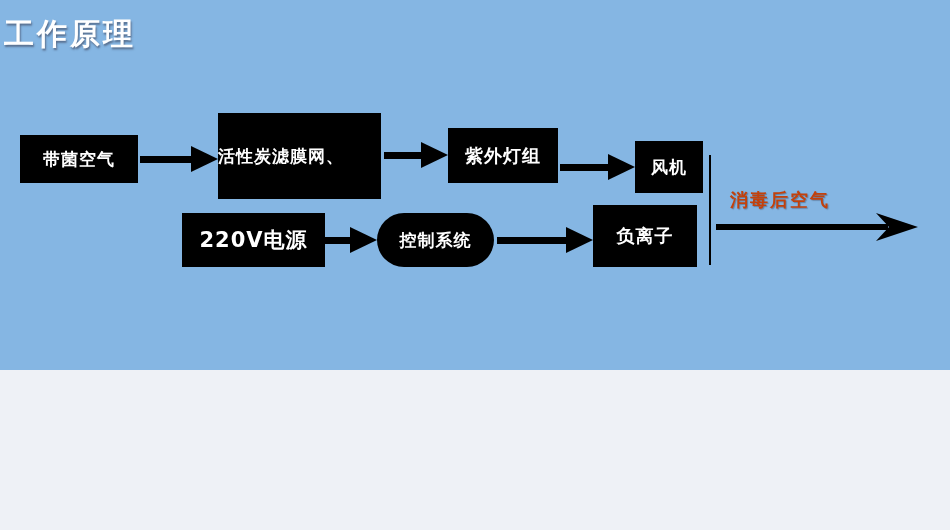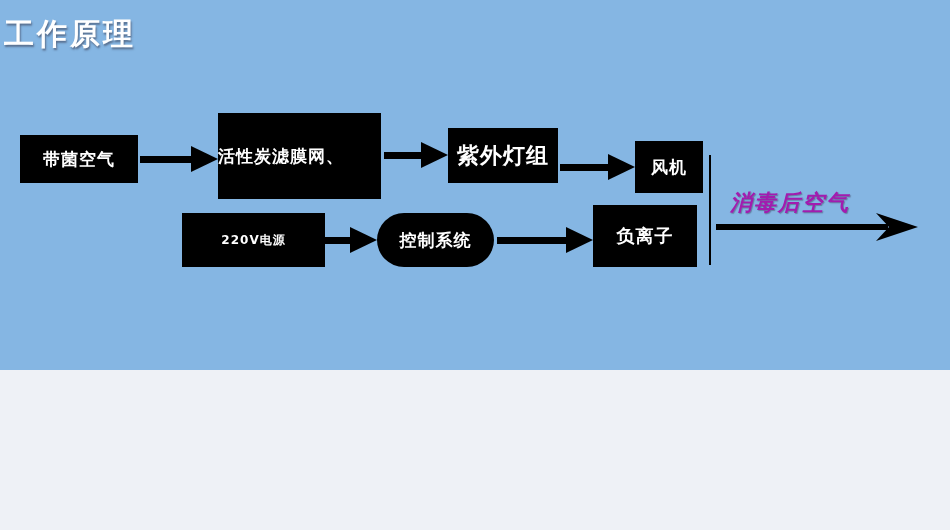--- a/index.html
+++ b/index.html
@@ -64,26 +64,25 @@
   }
   .vline {
     position: absolute;
     left: 709px; top: 155px;
     width: 2px; height: 110px;
     background: #000000;
   }
   .out-label {
     position: absolute;
     left: 730px; top: 188px;
-    color: #a21caf;
+    color: #c2410c;
     font-weight: bold;
-    font-size: 22px;
+    font-size: 18px;
     letter-spacing: 2px;
     text-shadow: 1px 1px 1px rgba(50,50,70,0.4);
-    font-style: italic;
   }
   .out-arrow {
     position: absolute;
     left: 716px; top: 213px;
   }
 </style>
 </head>
 <body>
 
 <div class="slide">
@@ -93,25 +92,25 @@
   <div class="slide-title">工作原理</div>
 
   <div class="node" style="left:20px; top:135px; width:118px; height:48px; font-size:17px;">带菌空气</div>
 
   <div class="node" style="left:218px; top:113px; width:163px; height:86px; font-size:17px; justify-content:flex-start; ">
     <div class="multiline">
       <div>活性炭滤膜网、</div>
     </div>
   </div>
 
-  <div class="node" style="left:448px; top:128px; width:110px; height:55px; font-size:22px;">紫外灯组</div>
+  <div class="node" style="left:448px; top:128px; width:110px; height:55px; font-size:18px;">紫外灯组</div>
 
   <div class="node" style="left:635px; top:141px; width:68px; height:52px; font-size:17px;">风机</div>
 
-  <div class="node" style="left:182px; top:213px; width:143px; height:54px; font-size:12px;">220V电源</div>
+  <div class="node" style="left:182px; top:213px; width:143px; height:54px; font-size:21px;">220V电源</div>
 
   <div class="node" style="left:377px; top:213px; width:117px; height:54px; font-size:17px;border-radius:27px;">控制系统</div>
 
   <div class="node" style="left:593px; top:205px; width:104px; height:62px; font-size:18px;text-align:right;">负离子</div>
 
   <div class="arrow" style="left:140px; top:146px; width:78px;">
     <div class="shaft"></div>
     <div class="head"></div>
   </div>
 

